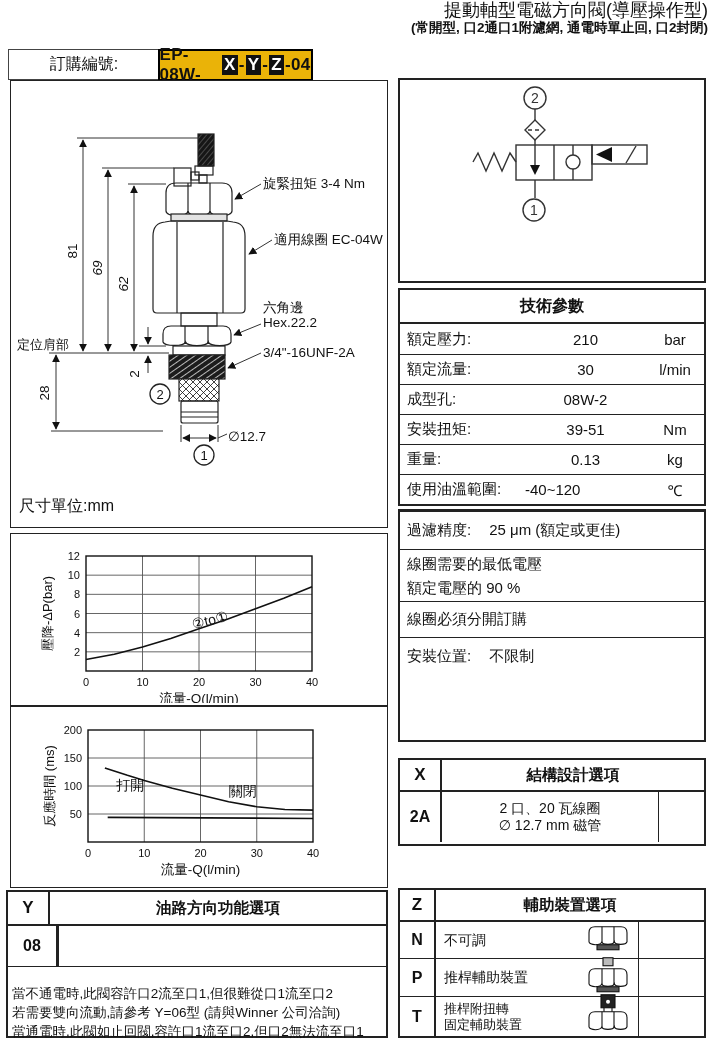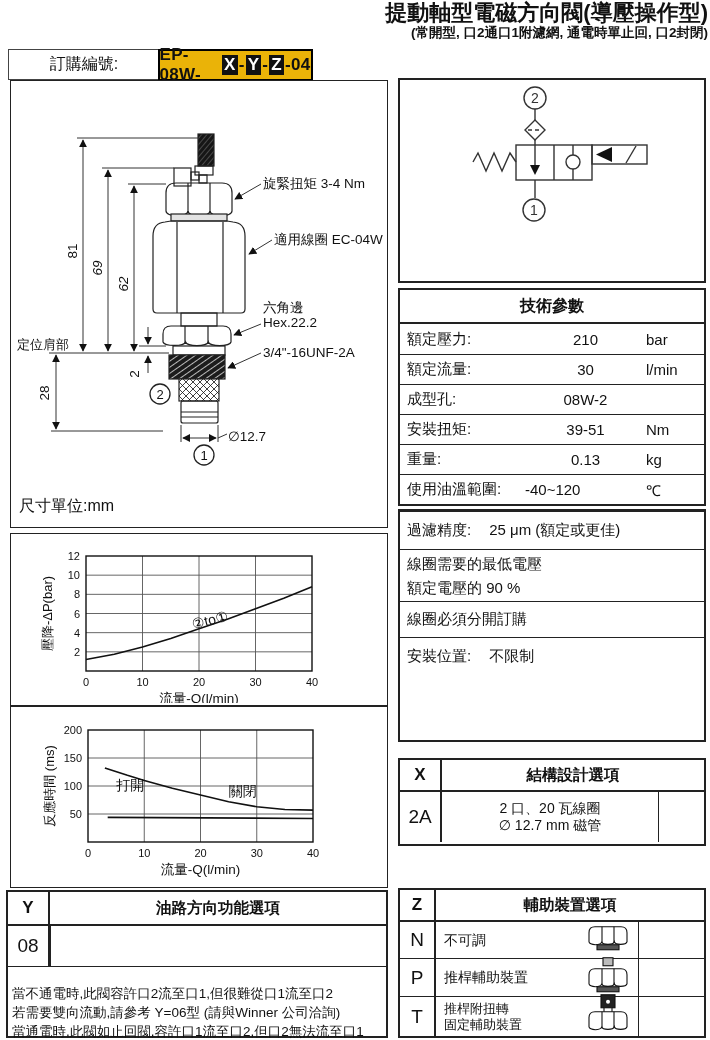--- a/index.html
+++ b/index.html
@@ -3,49 +3,49 @@
 <meta charset="utf-8">
 <style>
   html,body{margin:0;padding:0}
   body{width:710px;height:1040px;position:relative;background:#fff;color:#111;
        font-family:"Liberation Sans",sans-serif;overflow:hidden}
   .box{position:absolute;box-sizing:border-box;background:#fff;border:2px solid #222}
   .thin{border-width:1.5px}
   svg{font-family:inherit}
   
   .title-block{position:absolute;left:330px;top:1px;width:378px;text-align:right;line-height:1.08}
-  .main-title{font-size:22px;font-weight:bold;letter-spacing:0}
+  .main-title{font-size:18px;font-weight:normal;letter-spacing:0}
   .sub-title{font-size:13.5px;font-weight:bold;margin-top:1px}
   
   .order-box{position:absolute;left:8px;top:49px;width:304px;height:31px;display:flex;
              border:1.5px solid #444;box-sizing:border-box}
   .order-label{width:150px;display:flex;align-items:center;justify-content:center;font-size:16px}
   .order-code{flex:1;display:flex;align-items:center;justify-content:center;font-weight:bold;
               font-size:17px;border:2.5px solid #000;margin:-1.5px;background:#eab308;letter-spacing:.3px}
   .inv{background:#111;color:#fff;padding:0 2px;margin:0 1px}
   
   .t-header{height:32px;display:flex;align-items:center;justify-content:center;font-weight:bold;
             font-size:16px;border-bottom:2px solid #222}
   .trow{display:flex;align-items:center;font-size:15px;box-sizing:border-box;padding-left:7px}
   .trow + .trow{border-top:1.5px solid #222}
   .trow .lbl{width:118px}
   .trow .val{flex:1;text-align:center}
-  .trow .unit{width:58px;text-align:left}
+  .trow .unit{width:58px;text-align:center}
   .xrow{border-top:1.5px solid #222;font-size:15px;box-sizing:border-box;padding:5px 7px}
   .xrow .pair{display:flex;gap:18px}
   
   .opt-head{display:flex;border-bottom:2px solid #222;box-sizing:border-box}
   .opt-head .code{display:flex;align-items:center;justify-content:center;font-weight:bold;
                   font-size:17px;border-right:2px solid #222;box-sizing:border-box}
   .opt-head .ttl{flex:1;display:flex;align-items:center;justify-content:center;
                  font-weight:bold;font-size:15.5px}
   .opt-row{display:flex;box-sizing:border-box}
   .opt-row + .opt-row{border-top:1.5px solid #222}
-  .opt-row .code{display:flex;align-items:center;justify-content:center;font-weight:normal;
-                 font-size:19px;border-right:2px solid #222;box-sizing:border-box}
+  .opt-row .code{display:flex;align-items:center;justify-content:center;font-weight:bold;
+                 font-size:16px;border-right:2px solid #222;box-sizing:border-box}
   .opt-row .body{flex:1;display:flex;flex-direction:column;align-items:center;
                  justify-content:center;font-size:14px;line-height:1.25;position:relative}
   .opt-row .tail{border-left:1.5px solid #222;box-sizing:border-box}
   .notes{border-top:1.5px solid #222;font-size:13.5px;line-height:1.4;padding:18px 4px}
   .z-body{flex-direction:row !important;justify-content:flex-start !important;padding-left:8px;gap:6px}
   .z-text{display:flex;flex-direction:column;justify-content:center;font-size:14px;line-height:1.2}
   .z-icon{position:absolute;right:6px;top:50%;transform:translateY(-50%)}
   .unit-note{position:absolute;left:8px;bottom:10px;font-size:16px}
 </style>
 </head>
@@ -326,21 +326,21 @@
     <div class="tail" style="width:46px"></div>
   </div>
 </div>
 
 <div class="box" style="left:6px;top:890px;width:382px;height:148px">
   <div class="opt-head" style="height:34px">
     <div class="code" style="width:42px">Y</div>
     <div class="ttl">油路方向功能選項</div>
   </div>
   <div class="opt-row" style="height:40px">
-    <div class="code" style="width:42px">08</div>
+    <div class="code" style="width:50px">08</div>
     <div class="tail" style="width:16px"></div>
   </div>
   <div class="notes">
     <div>當不通電時,此閥容許口2流至口1,但很難從口1流至口2</div>
     <div>若需要雙向流動,請參考 Y=06型 (請與Winner 公司洽詢)</div>
     <div>當通電時,此閥如止回閥,容許口1流至口2,但口2無法流至口1</div>
   </div>
 </div>
 
 <div class="box" style="left:398px;top:888px;width:308px;height:150px">

